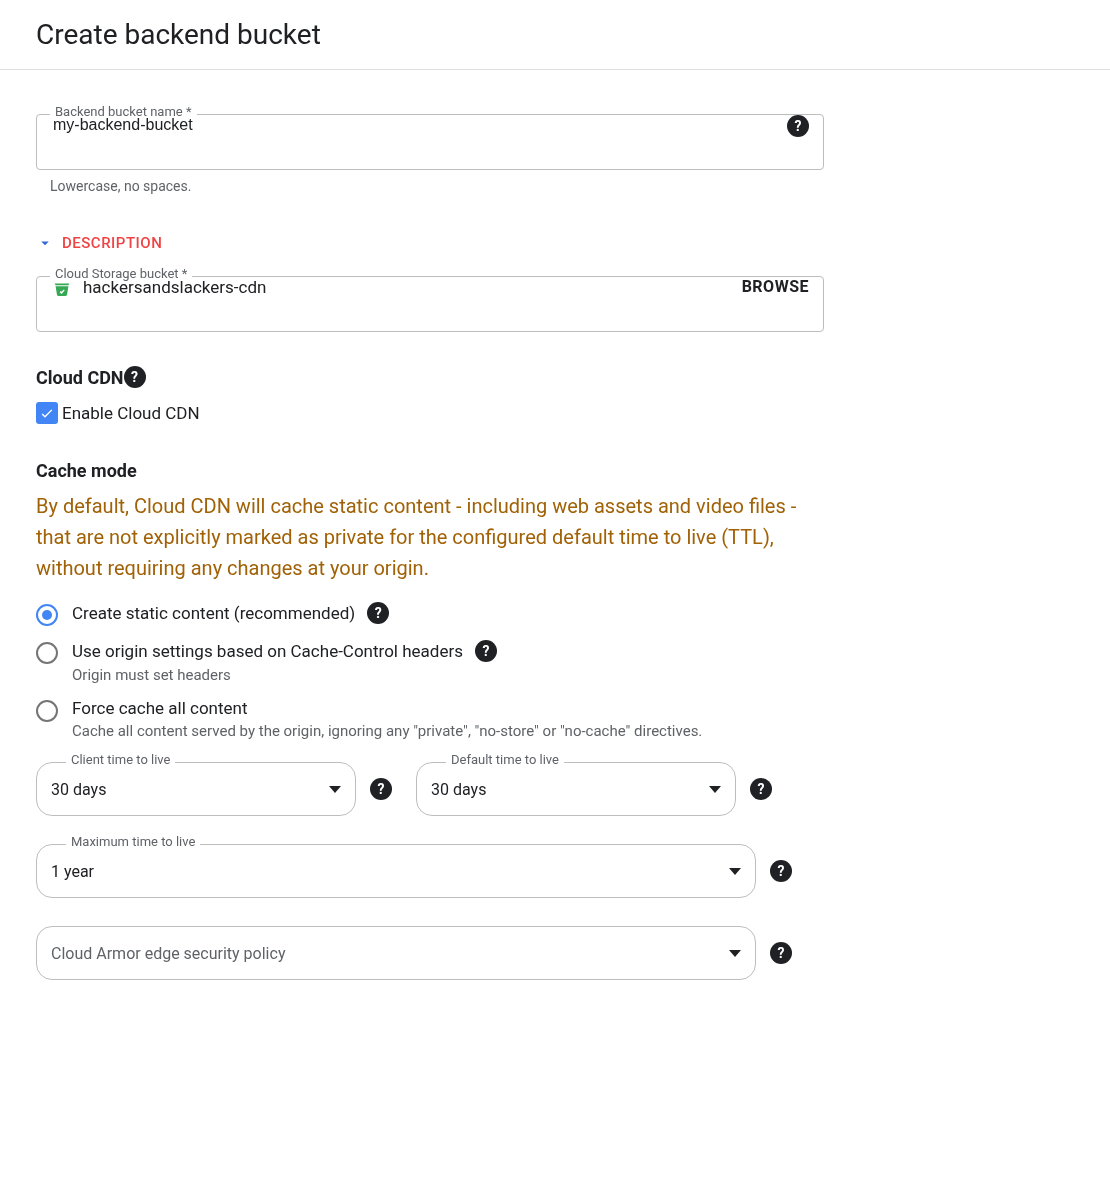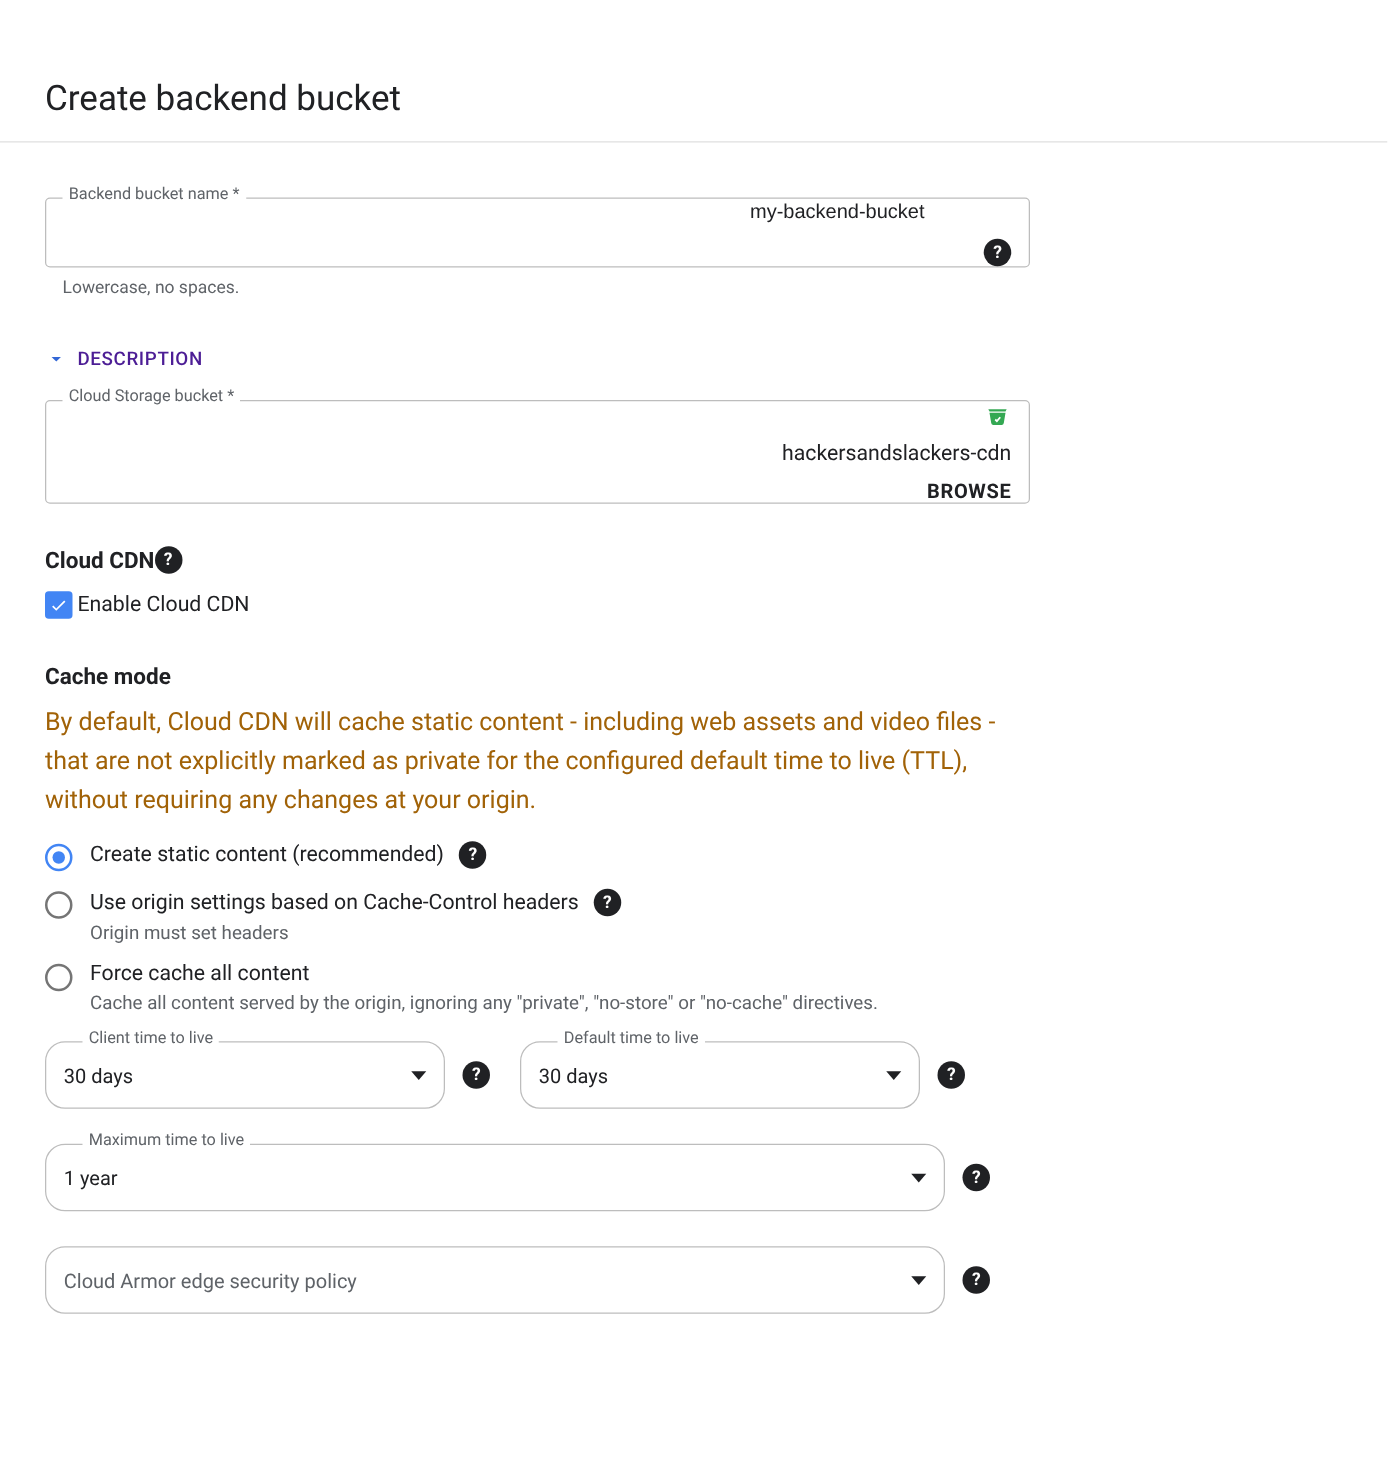--- a/index.html
+++ b/index.html
@@ -6,21 +6,20 @@
   body {
     margin: 0;
     font-family: Roboto, "Helvetica Neue", Arial, sans-serif;
     background: #fff;
     color: #202124;
     font-size: 14px;
   }
   .page-header {
     padding: 18px 36px 18px 36px;
     border-bottom: 1px solid #e0e0e0;
-    margin-top: 44px;
   }
   .page-title {
     font-size: 28px;
     font-weight: 400;
     color: #202124;
     margin: 0;
   }
   .form-body {
     padding: 30px 36px 40px 36px;
     max-width: 860px;
@@ -39,25 +38,24 @@
     padding: 0 5px;
     font-size: 13px;
     color: #5f6368;
     line-height: 1;
     z-index: 2;
   }
   .outlined-input-box {
     border: 1px solid #bdbdbd;
     border-radius: 4px;
     display: flex;
-    align-items: flex-end;
+    align-items: flex-start;
     min-height: 56px;
     padding: 0 14px;
     gap: 10px;
-    flex-direction: column;
   }
   .outlined-input-box input.text-input {
     border: none;
     outline: none;
     font-size: 16px;
     flex: 1;
     color: #202124;
     background: transparent;
   }
   .helper-text {
@@ -79,21 +77,21 @@
     font-weight: 700;
     font-size: 14px;
     flex-shrink: 0;
   }
 
   
   .expander-row {
     display: flex;
     gap: 8px;
     margin-top: 40px;
-    color: #4c1d95;
+    color: #ef4444;
     font-weight: 500;
     font-size: 15px;
     letter-spacing: 0.5px;
     cursor: pointer;
   }
   .expander-row .chev {
     width: 18px; height: 18px;
     display: inline-flex;
   }
   .chev svg { width: 100%; height: 100%; }

